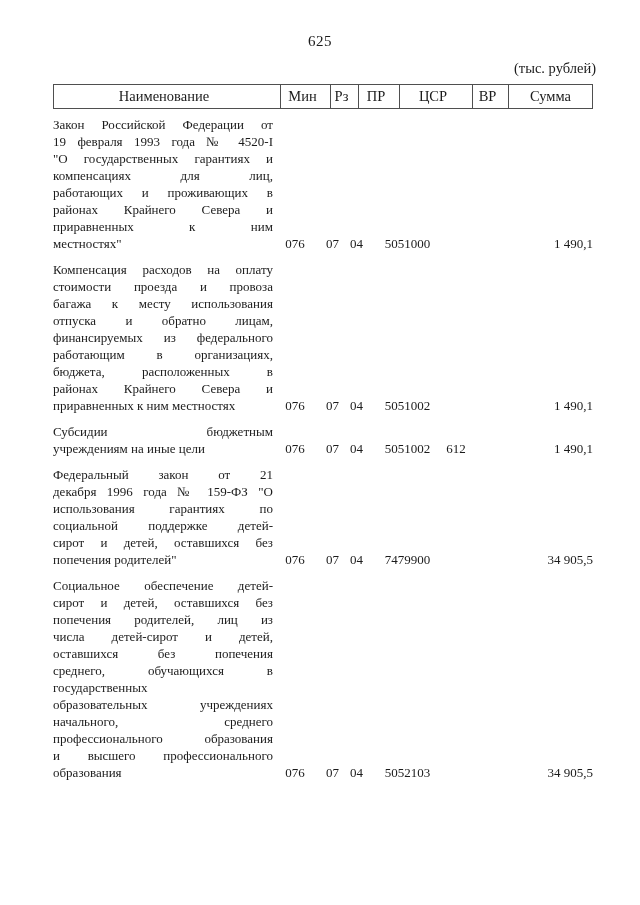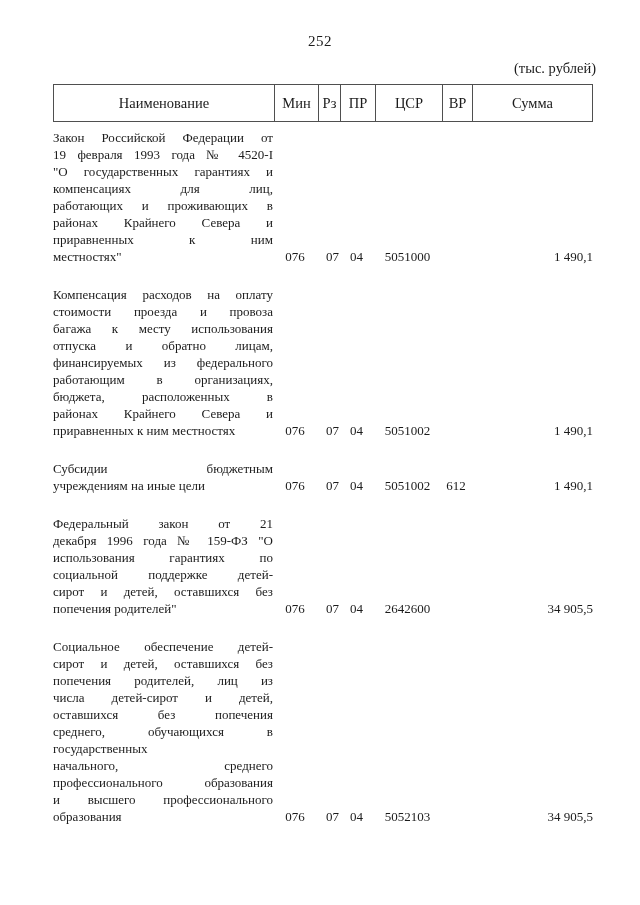--- a/index.html
+++ b/index.html
@@ -28,22 +28,23 @@
     top: 60px; right: 44px;
     font-size: 14.5px;
   }
   .doc-table {
     position: absolute;
     left: 53px; top: 84px;
     width: 540px;
   }
   .thead {
     display: flex;
-    width: 540px; height: 38px;
+    width: 540px; height: 25px;
     border: 1.5px solid #4f4f4f;
+    gap: 6px;
   }
   .hcell {
     display: flex;
     align-items: center;
     justify-content: center;
     font-size: 14.5px;
     height: 100%;
     text-align: center;
   }
   .hcell + .hcell { border-left: 1.5px solid #4f4f4f; }
@@ -52,21 +53,21 @@
   .w-rz   { width: 22px; }
   .w-pr   { width: 35px; }
   .w-csr  { width: 67px; }
   .w-vr   { width: 30px; }
   .w-sum  { flex: 1; }
   .tbody { margin-top: 7px; }
   .trow {
     display: flex;
     align-items: flex-end;
   }
-  .trow + .trow { margin-top: 21px; }
+  .trow + .trow { margin-top: 9px; }
   .cell {
     font-size: 13px;
     line-height: 17px;
   }
   .c-name { width: 220px; }
   .nline { text-align: left; }
   .nline.just {
     text-align: justify;
     text-align-last: justify;
     text-justify: inter-word;
@@ -76,21 +77,21 @@
   .c-pr  { width: 35px;  text-align: center; }
   .c-csr { width: 67px;  text-align: center; }
   .c-vr  { width: 30px;  text-align: center; }
   .c-sum { width: 122px; text-align: right; }
 </style>
 </head>
 <body>
 
 <div class="page">
 
-  <div class="page-number">252</div>
+  <div class="page-number">625</div>
 
   <div class="units-note">(тыс. рублей)</div>
 
   <div class="doc-table">
 
     <div class="thead">
       <div class="hcell w-name">Наименование</div>
       <div class="hcell w-min">Мин</div>
       <div class="hcell w-rz">Рз</div>
       <div class="hcell w-pr">ПР</div>
@@ -157,34 +158,35 @@
             <div class="nline just">Федеральный закон от 21</div>
             <div class="nline just">декабря 1996 года № 159-ФЗ "О</div>
             <div class="nline just">использования гарантиях по</div>
             <div class="nline just">социальной поддержке детей-</div>
             <div class="nline just">сирот и детей, оставшихся без</div>
             <div class="nline">попечения родителей"</div>
           </div>
     <div class="cell c-min">076</div>
     <div class="cell c-rz">07</div>
     <div class="cell c-pr">04</div>
-    <div class="cell c-csr">2642600</div>
+    <div class="cell c-csr">7479900</div>
     <div class="cell c-vr"></div>
     <div class="cell c-sum">34 905,5</div>
   </div>
 
   <div class="trow">
     <div class="cell c-name">
             <div class="nline just">Социальное обеспечение детей-</div>
             <div class="nline just">сирот и детей, оставшихся без</div>
             <div class="nline just">попечения родителей, лиц из</div>
             <div class="nline just">числа детей-сирот и детей,</div>
             <div class="nline just">оставшихся без попечения</div>
             <div class="nline just">среднего, обучающихся в</div>
             <div class="nline just">государственных</div>
+            <div class="nline just">образовательных учреждениях</div>
             <div class="nline just">начального, среднего</div>
             <div class="nline just">профессионального образования</div>
             <div class="nline just">и высшего профессионального</div>
             <div class="nline">образования</div>
           </div>
     <div class="cell c-min">076</div>
     <div class="cell c-rz">07</div>
     <div class="cell c-pr">04</div>
     <div class="cell c-csr">5052103</div>
     <div class="cell c-vr"></div>

